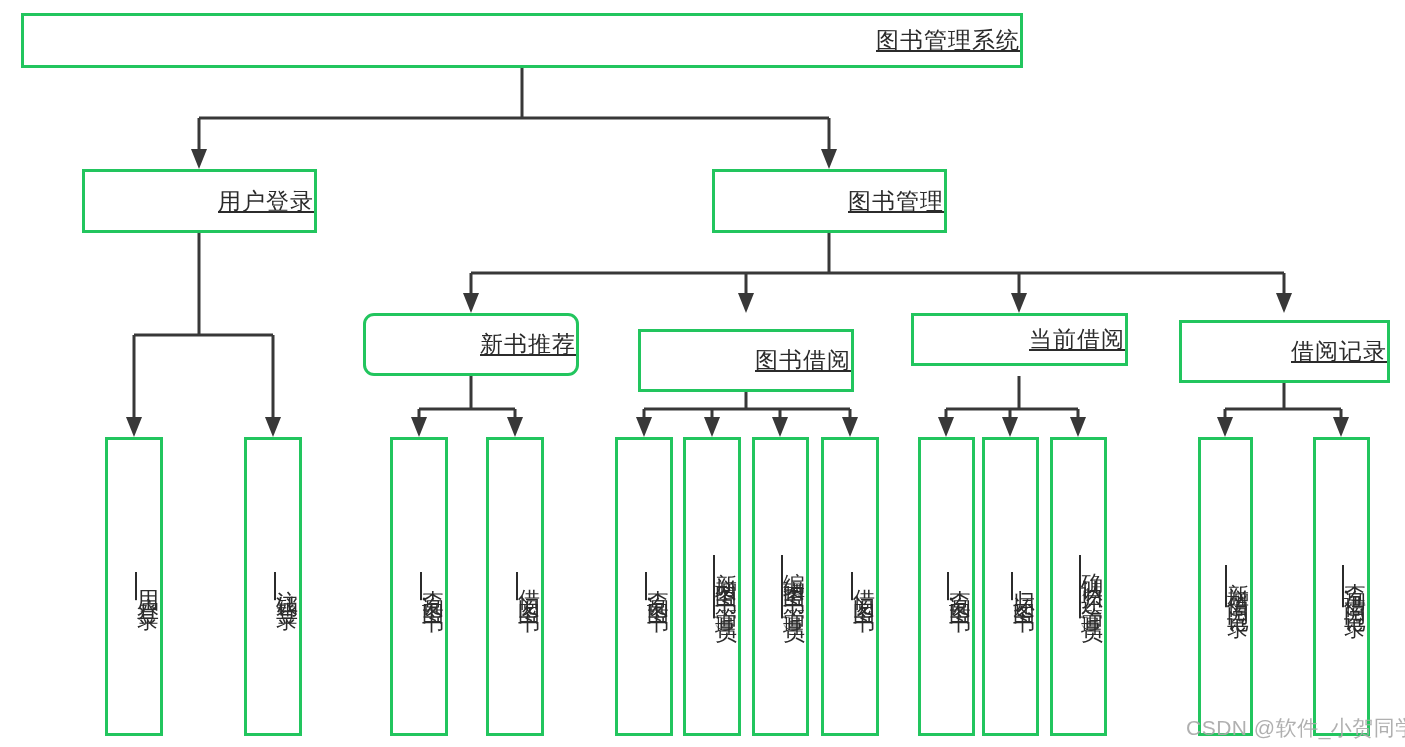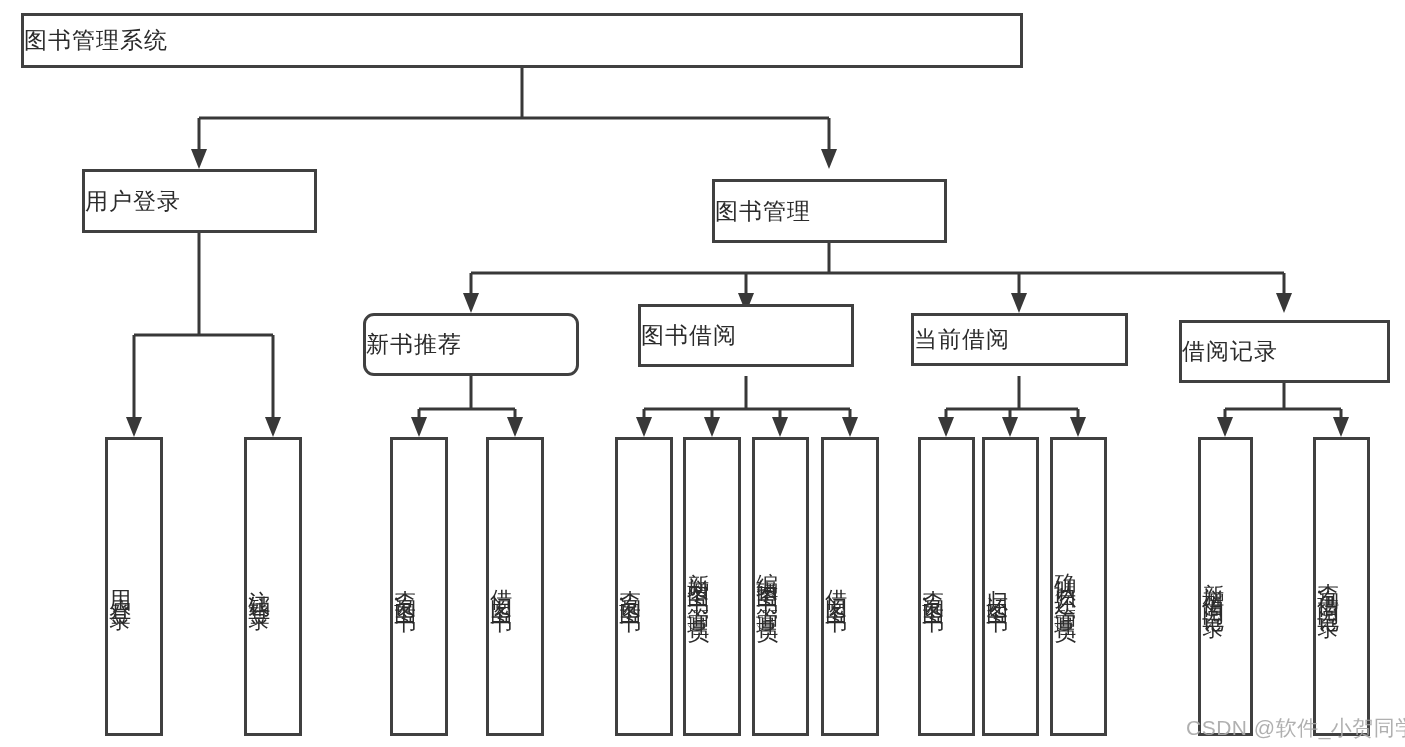--- a/index.html
+++ b/index.html
@@ -19,27 +19,28 @@
     position: absolute;
     left: 0;
     top: 0;
     width: 1405px;
     height: 747px;
     z-index: 1;
   }
   .node {
     position: absolute;
     box-sizing: border-box;
-    border: 3px solid #404040;
+    border: 3px solid #22c55e;
     background: #ffffff;
     display: flex;
     align-items: center;
-    justify-content: flex-start;
+    justify-content: flex-end;
     color: #2b2b2b;
     z-index: 2;
+    text-decoration: underline;
   }
   .node.h {
     font-size: 23px;
     letter-spacing: 1px;
     white-space: nowrap;
   }
   .node.v .vtext {
     writing-mode: vertical-rl;
     text-orientation: mixed;
     font-size: 22px;
@@ -104,28 +105,28 @@
     </g>
   </svg>
 
   <div class="node h" style="left:21px; top:13px; width:1002px; height:55px;">
     <span>图书管理系统</span>
   </div>
 
   <div class="node h" style="left:82px; top:169px; width:235px; height:64px;">
     <span>用户登录</span>
   </div>
-  <div class="node h" style="left:712px; top:169px; width:235px; height:64px;margin-top:10px;">
+  <div class="node h" style="left:712px; top:169px; width:235px; height:64px;">
     <span>图书管理</span>
   </div>
 
   <div class="node h" style="left:363px; top:313px; width:216px; height:63px;border-radius:11px;">
     <span>新书推荐</span>
   </div>
-  <div class="node h" style="left:638px; top:304px; width:216px; height:63px;">
+  <div class="node h" style="left:638px; top:329px; width:216px; height:63px;">
     <span>图书借阅</span>
   </div>
   <div class="node h" style="left:911px; top:313px; width:217px; height:53px;">
     <span>当前借阅</span>
   </div>
   <div class="node h" style="left:1179px; top:320px; width:211px; height:63px;">
     <span>借阅记录</span>
   </div>
 
   <div class="node v" style="left:105px; top:437px; width:58px; height:299px;">

